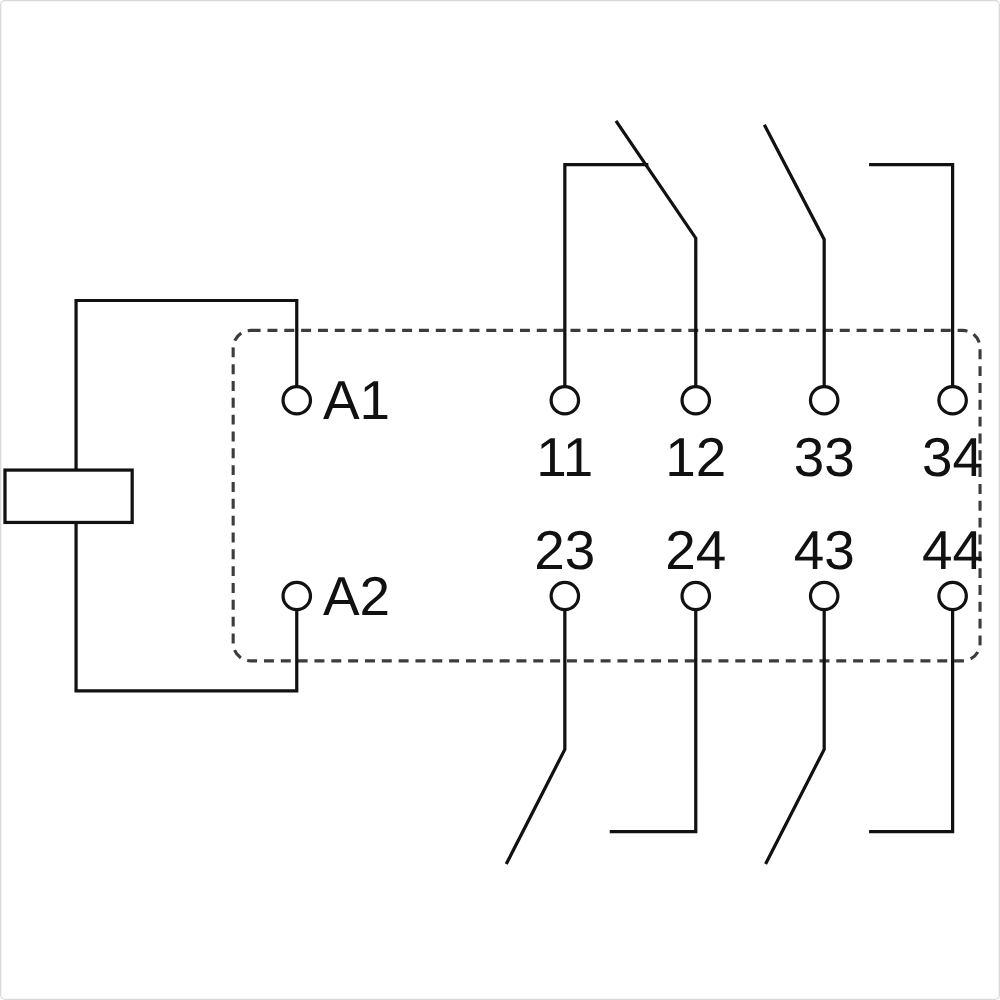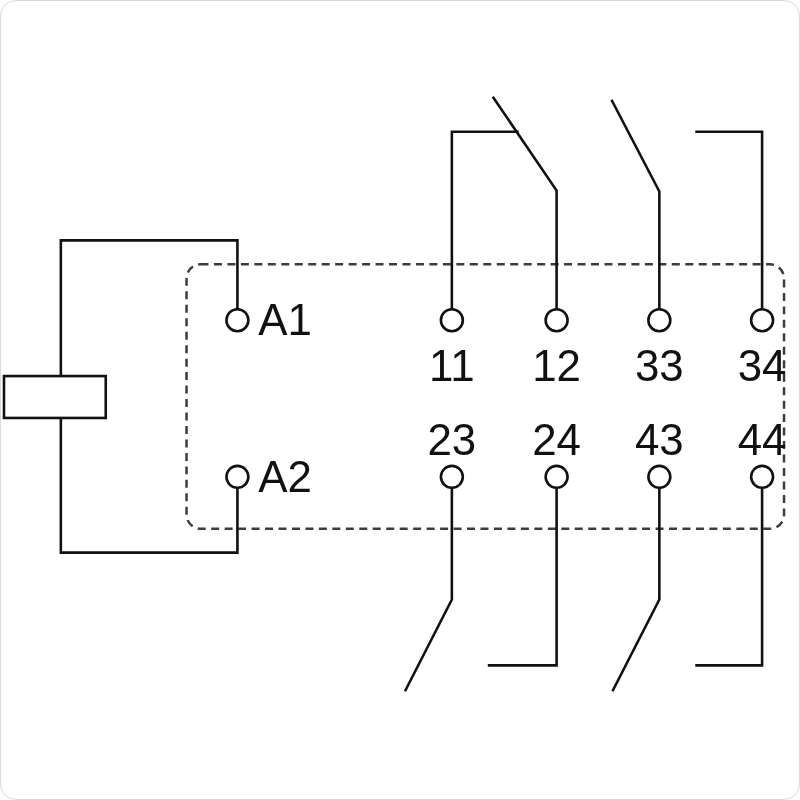--- a/index.html
+++ b/index.html
@@ -6,21 +6,21 @@
     margin: 0;
     padding: 0;
     background: #ffffff;
   }
   .canvas {
     position: relative;
     width: 798px;
     height: 798px;
     background: #ffffff;
     border: 1px solid #d9d9d9;
-    border-radius: 16px;
+    border-radius: 4px;
     overflow: hidden;
   }
   svg {
     display: block;
   }
   .wire {
     fill: none;
     stroke: #111111;
     stroke-width: 2.6;
     stroke-linejoin: miter;

